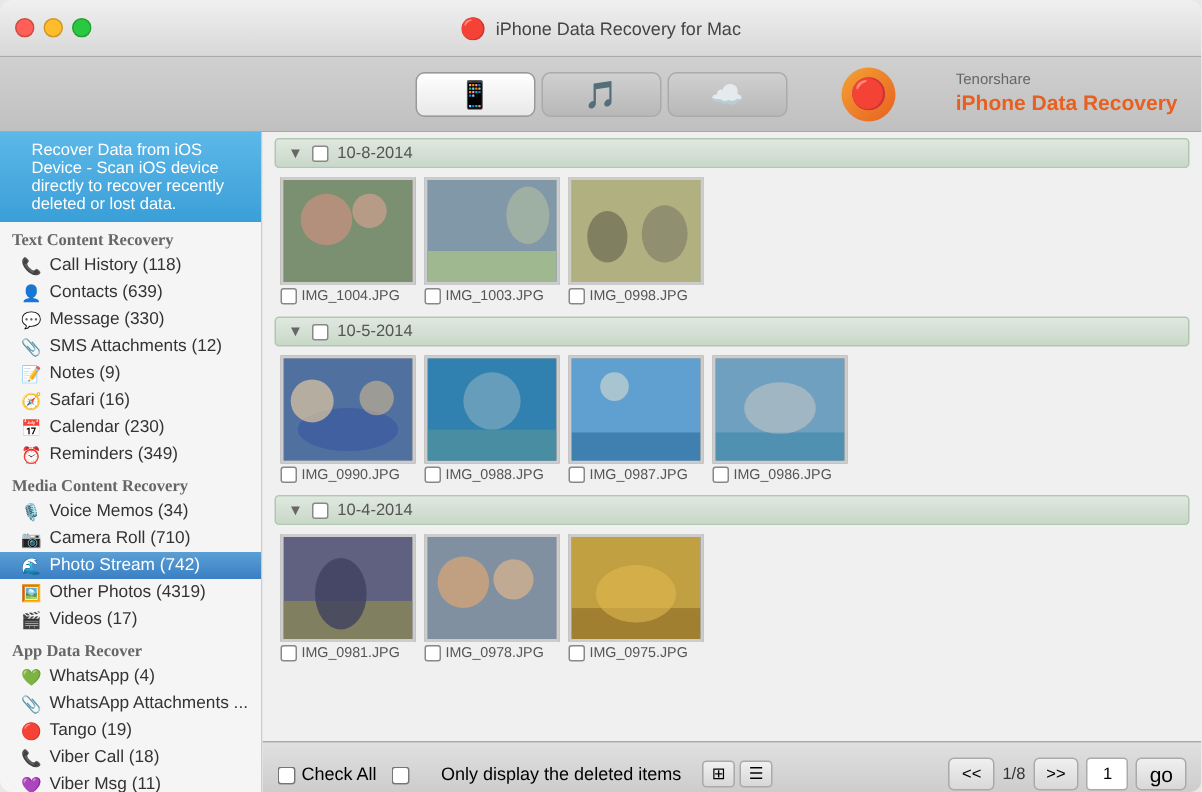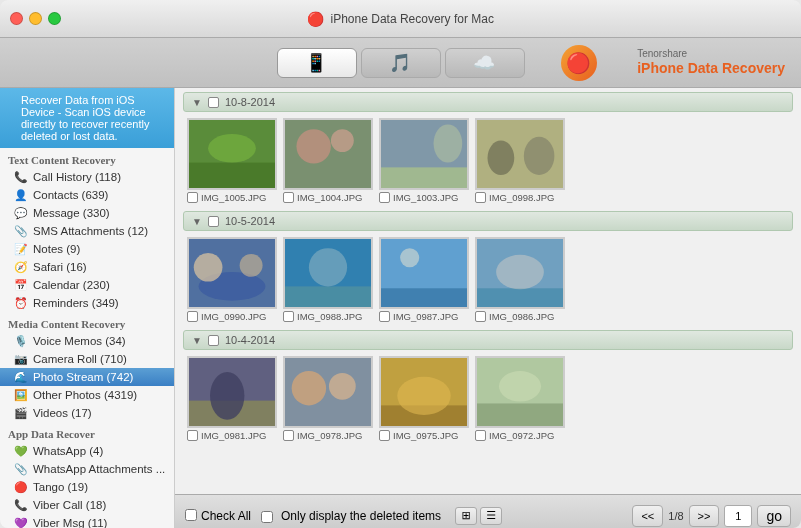--- a/index.html
+++ b/index.html
@@ -390,33 +390,20 @@
     <div class="content-scroll">
 
       <div class="date-group">
         <div class="date-header">
           <span class="date-arrow">▼</span>
           <span class="checkbox-inline"></span>
           <span>10-8-2014</span>
         </div>
         <div class="photo-grid">
 
-          <div class="photo-item">
-            <div class="photo-thumb" style="width:90px;height:72px;background:#5a8c3a;">
-              <svg width="90" height="72" viewBox="0 0 90 72">
-                  <rect width="90" height="72" fill="#5a8c3a"></rect>
-                  <rect x="0" y="45" width="90" height="27" fill="#4a7a2a"></rect>
-                  <ellipse cx="45" cy="30" rx="25" ry="15" fill="#7ab840" opacity="0.6"></ellipse>
-                </svg>
-            </div>
-            <div class="photo-label">
-              <span class="checkbox-inline"></span>
-              <span>IMG_1005.JPG</span>
-            </div>
-          </div>
 
           <div class="photo-item">
             <div class="photo-thumb" style="width:90px;height:72px;background:#8a7060;">
               <svg width="90" height="72" viewBox="0 0 90 72">
                   <rect width="90" height="72" fill="#7a9070"></rect>
                   <circle cx="30" cy="28" r="18" fill="#c09080" opacity="0.8"></circle>
                   <circle cx="60" cy="22" r="12" fill="#d0a090" opacity="0.7"></circle>
                 </svg>
             </div>
             <div class="photo-label">
@@ -557,45 +544,32 @@
                   <rect width="90" height="72" fill="#c0a040"></rect>
                   <rect x="0" y="50" width="90" height="22" fill="#a08030"></rect>
                   <ellipse cx="45" cy="40" rx="28" ry="20" fill="#e0b850" opacity="0.6"></ellipse>
                 </svg>
             </div>
             <div class="photo-label">
               <span class="checkbox-inline"></span>
               <span>IMG_0975.JPG</span>
             </div>
           </div>
-          <div class="photo-item">
-            <div class="photo-thumb" style="width:90px;height:72px;">
-              <svg width="90" height="72" viewBox="0 0 90 72">
-                  <rect width="90" height="72" fill="#b0c8a0"></rect>
-                  <rect x="0" y="48" width="90" height="24" fill="#90a880"></rect>
-                  <ellipse cx="45" cy="30" rx="22" ry="16" fill="#c8d8b0" opacity="0.7"></ellipse>
-                </svg>
-            </div>
-            <div class="photo-label">
-              <span class="checkbox-inline"></span>
-              <span>IMG_0972.JPG</span>
-            </div>
-          </div>
         </div>
       </div>
 
     </div>
 
     <div class="bottom-bar">
       <div class="bottom-left">
-        <label style="display:flex;align-items:flex-start;gap:4px; cursor:pointer;">
+        <label style="display:flex;align-items:flex-end;gap:4px; cursor:pointer;">
           <input type="checkbox" style="width: 12px; height: 12px;">
           <span>Check All</span>
         </label>
-        <label style="display:flex;align-items:flex-end;gap:8px; cursor:pointer; margin-left:4px;">
+        <label style="display:flex;align-items:flex-end;gap:21px; cursor:pointer; margin-left:4px;">
           <input type="checkbox" style="width: 12px; height: 12px;">
           <span>Only display the deleted items</span>
         </label>
         <div class="view-icons">
           <div class="view-icon-btn">⊞</div>
           <div class="view-icon-btn">☰</div>
         </div>
       </div>
       <div class="bottom-right">
         <button class="nav-btn">&lt;&lt;</button>

